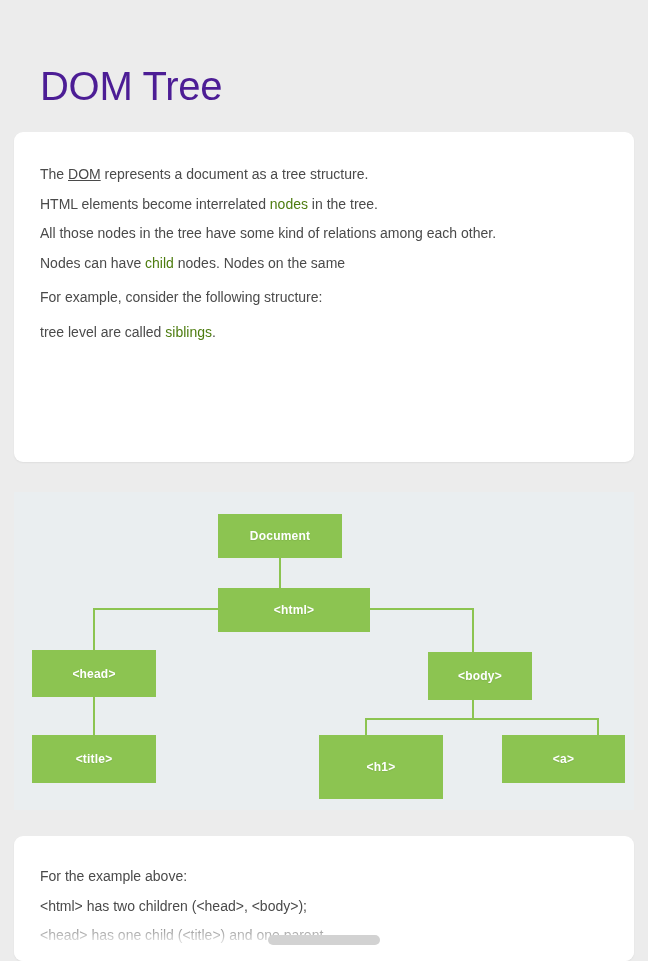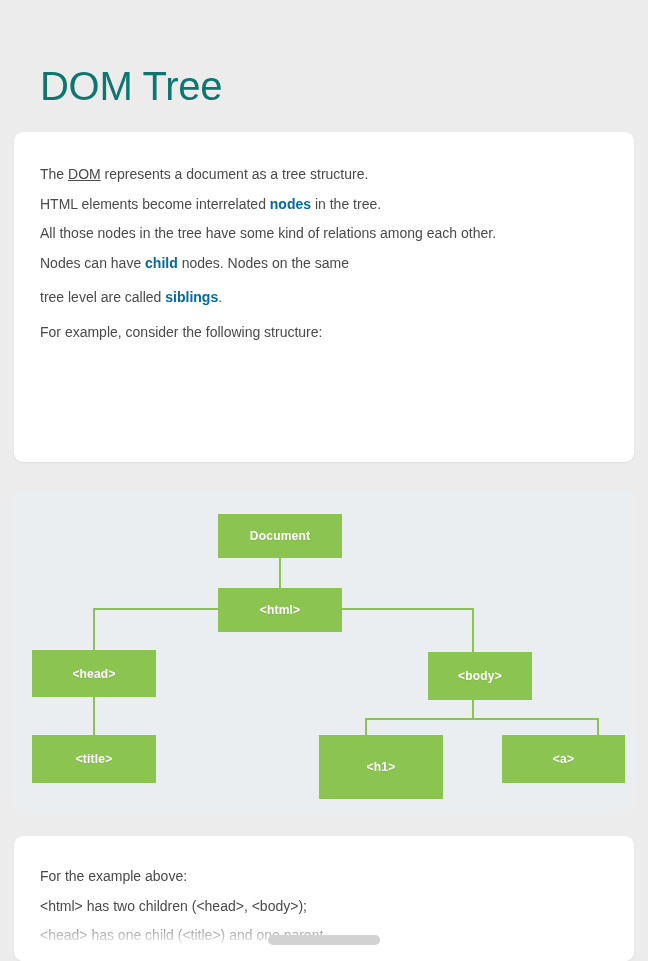--- a/index.html
+++ b/index.html
@@ -21,21 +21,21 @@
     background: #ececec;
   }
 
   
   .page-title {
     position: absolute;
     left: 40px;
     top: 62px;
     font-size: 40px;
     font-weight: 400;
-    color: #0f766e;
+    color: #4c1d95;
     letter-spacing: -0.3px;
     line-height: 1.2;
   }
 
   
   .card {
     position: absolute;
     left: 14px;
     width: 620px;
     background: #ffffff;
@@ -56,22 +56,22 @@
   }
 
   .body-text {
     font-size: 14px;
     line-height: 29.5px;
     color: #4a4a4a;
     font-weight: 400;
     margin: 0;
   }
   .body-text b {
-    font-weight: 700;
-    color: #0369a1;
+    font-weight: 400;
+    color: #4d7c0f;
   }
   .body-text .link {
     text-decoration: underline;
     color: #4a4a4a;
     cursor: pointer;
   }
   .spaced-line {
     display: block;
     margin-top: 5px;
   }
@@ -134,22 +134,22 @@
 <div class="page">
 
   <div class="page-title">DOM Tree</div>
 
   <div class="card card-intro">
     <p class="body-text">
       <span>The </span><span class="link">DOM</span><span> represents a document as a tree structure.</span><br>
       <span>HTML elements become interrelated </span><b>nodes</b><span> in the tree.</span><br>
       <span>All those nodes in the tree have some kind of relations among each other.</span><br>
       <span>Nodes can have </span><b>child</b><span> nodes. Nodes on the same</span><br>
+      <span class="spaced-line">For example, consider the following structure:</span>
       <span class="spaced-line"><span>tree level are called </span><b>siblings</b><span>.</span></span>
-      <span class="spaced-line">For example, consider the following structure:</span>
     </p>
   </div>
 
   <div class="diagram">
 
     <div class="edge edge-v" style="left:265px; top:66px; height:52px;"></div>
 
     <div class="edge edge-h" style="left:79px; top:116px; width:380px;"></div>
     <div class="edge edge-v" style="left:79px; top:116px; height:42px;"></div>
     <div class="edge edge-v" style="left:458px; top:116px; height:44px;"></div>
@@ -158,21 +158,21 @@
 
     <div class="edge edge-v" style="left:458px; top:208px; height:18px;"></div>
     <div class="edge edge-h" style="left:351px; top:226px; width:233px;"></div>
     <div class="edge edge-v" style="left:351px; top:226px; height:17px;"></div>
     <div class="edge edge-v" style="left:583px; top:226px; height:17px;"></div>
 
     <div class="node" style="left:204px; top:22px; width:124px; height:44px;">
       <span>Document</span>
     </div>
 
-    <div class="node" style="left:204px; top:96px; width:124px; height:44px;">
+    <div class="node" style="left:204px; top:96px; width:152px; height:44px;">
       <span>&lt;html&gt;</span>
     </div>
 
     <div class="node" style="left:18px; top:158px; width:124px; height:47px;">
       <span>&lt;head&gt;</span>
     </div>
 
     <div class="node" style="left:396px; top:160px; width:104px; height:48px;margin-left:18px;">
       <span>&lt;body&gt;</span>
     </div>

